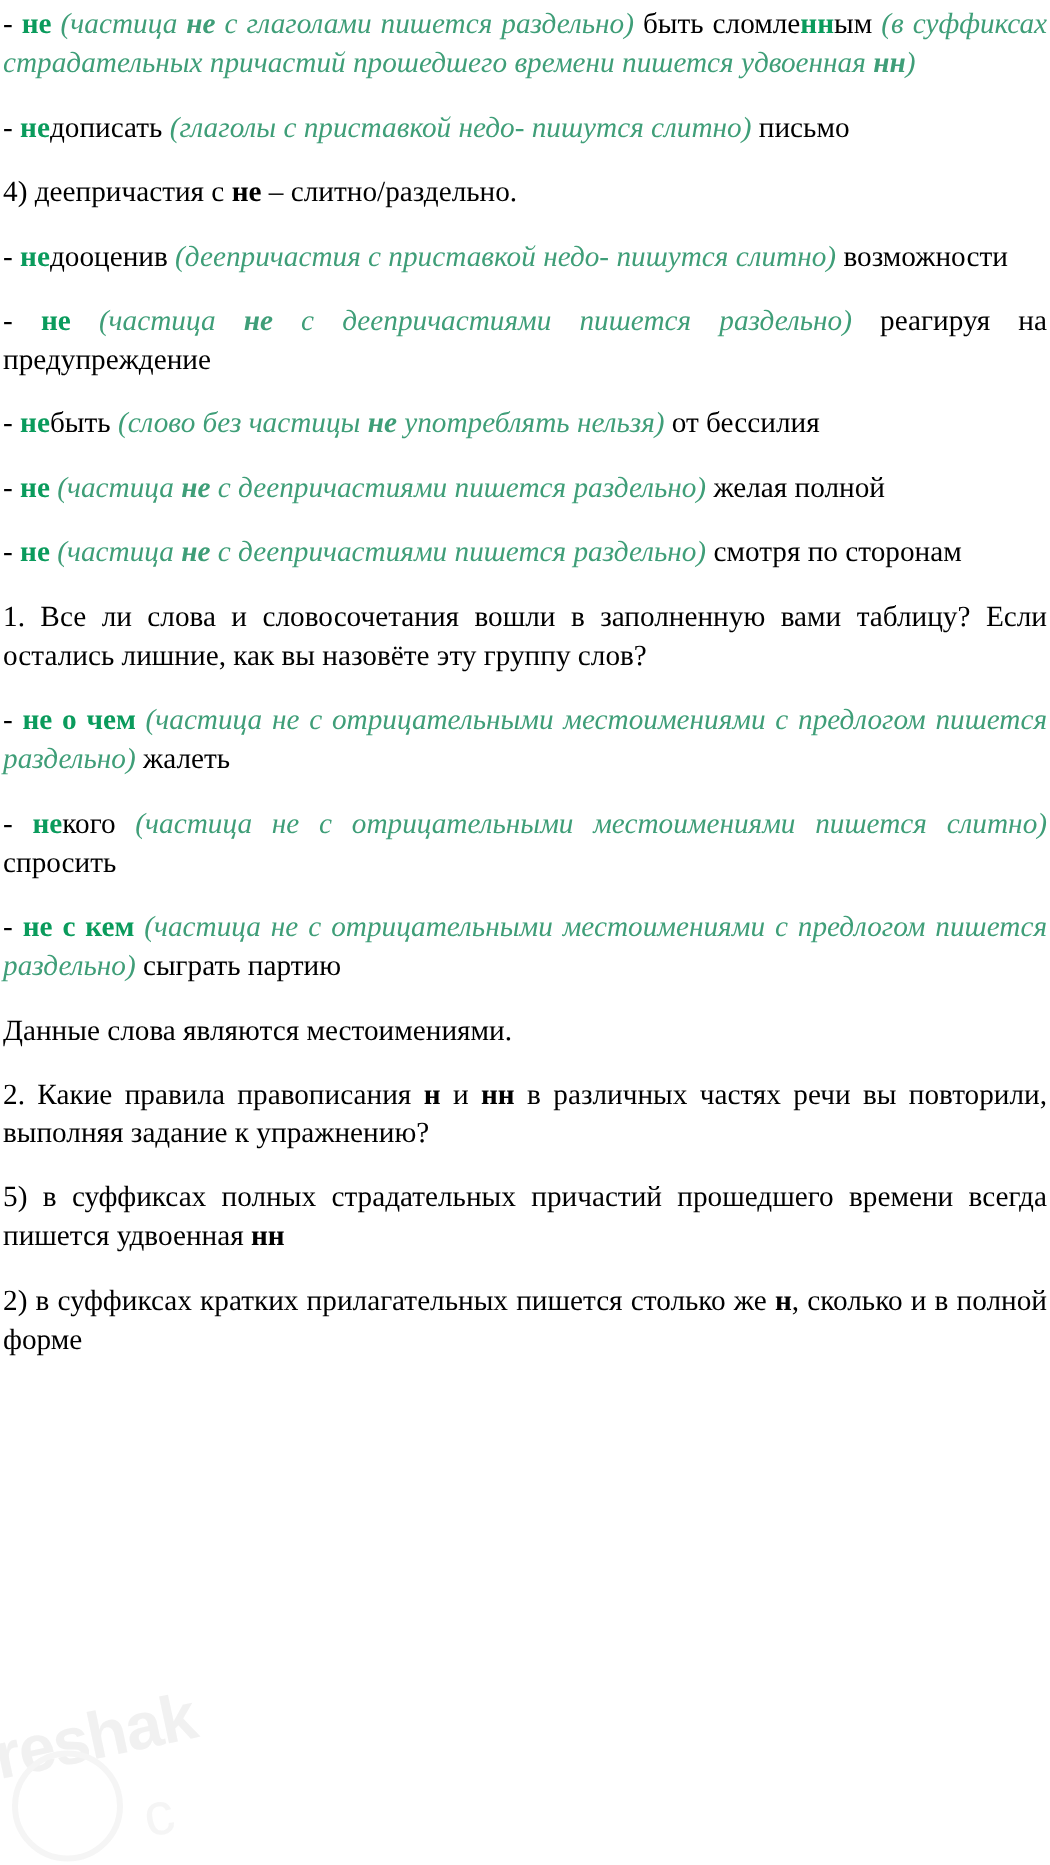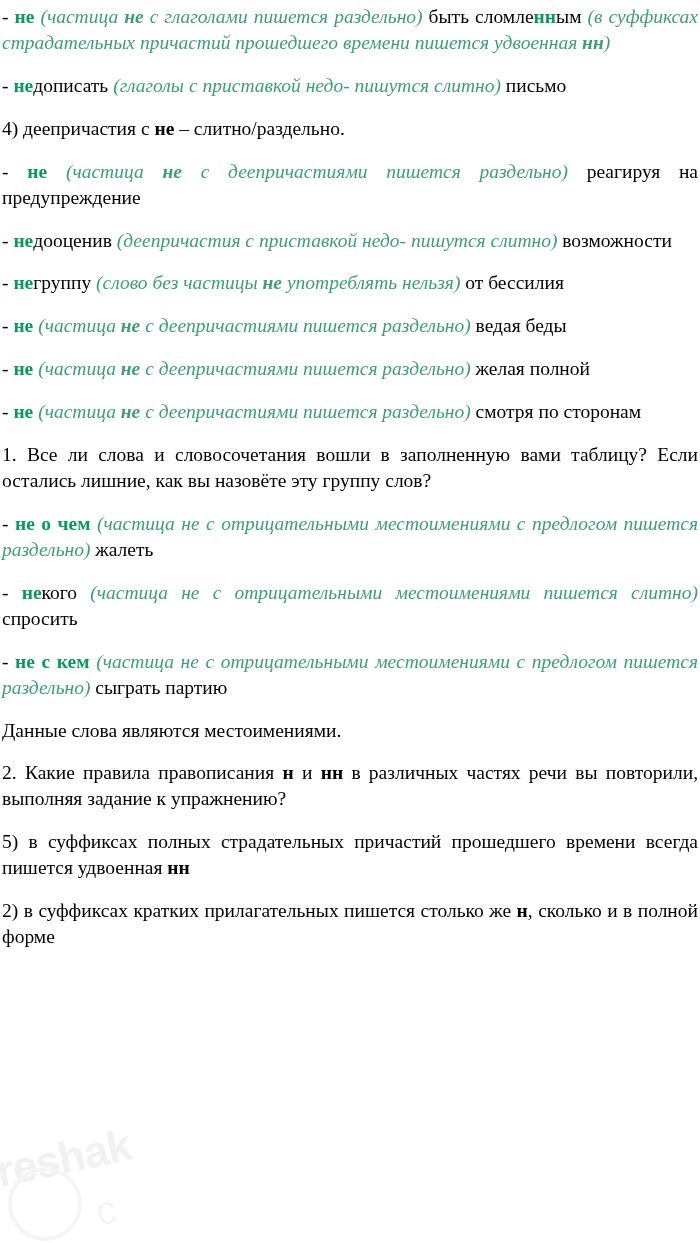--- a/index.html
+++ b/index.html
@@ -85,24 +85,23 @@
   }
 </style>
 </head>
 <body>
 
 <div class="page">
   <div class="content" id="doc-body">
       <p class="line"><span class="plain">- </span><span class="green">не</span><span class="plain"> </span><span class="green-it">(частица </span><span class="green-it b">не</span><span class="green-it"> с глаголами пишется раздельно)</span><span class="plain"> быть сломле</span><span class="green">нн</span><span class="plain">ым </span><span class="green-it">(в суффиксах страдательных причастий прошедшего времени пишется удвоенная </span><span class="green-it b">нн</span><span class="green-it">)</span></p>
       <p class="line"><span class="plain">- </span><span class="green">не</span><span class="plain">дописать </span><span class="green-it">(глаголы с приставкой недо- пишутся слитно)</span><span class="plain"> письмо</span></p>
       <p class="line"><span class="it">4) деепричастия с </span><span class="it b">не</span><span class="it"> – слитно/раздельно.</span></p>
+      <p class="line"><span class="plain">-  </span><span class="green">не</span><span class="plain">дооценив </span><span class="green-it">(деепричастия с приставкой недо- пишутся слитно)</span><span class="plain"> возможности</span></p>
       <p class="line"><span class="plain">-  </span><span class="green">не</span><span class="plain">  </span><span class="green-it">(частица </span><span class="green-it b">не</span><span class="green-it"> с деепричастиями пишется раздельно)</span><span class="plain"> реагируя на предупреждение</span></p>
-      <p class="line"><span class="plain">-  </span><span class="green">не</span><span class="plain">дооценив </span><span class="green-it">(деепричастия с приставкой недо- пишутся слитно)</span><span class="plain"> возможности</span></p>
-      <p class="line"><span class="plain">- </span><span class="green">не</span><span class="plain">группу </span><span class="green-it">(слово без частицы </span><span class="green-it b">не</span><span class="green-it"> употреблять нельзя)</span><span class="plain"> от бессилия</span></p>
-      <p class="line"><span class="plain">- </span><span class="green">не</span><span class="plain"> </span><span class="green-it">(частица </span><span class="green-it b">не</span><span class="green-it"> с деепричастиями пишется раздельно)</span><span class="plain"> ведая беды</span></p>
+      <p class="line"><span class="plain">- </span><span class="green">не</span><span class="plain">быть </span><span class="green-it">(слово без частицы </span><span class="green-it b">не</span><span class="green-it"> употреблять нельзя)</span><span class="plain"> от бессилия</span></p>
       <p class="line"><span class="plain">- </span><span class="green">не</span><span class="plain"> </span><span class="green-it">(частица </span><span class="green-it b">не</span><span class="green-it"> с деепричастиями пишется раздельно)</span><span class="plain"> желая полной</span></p>
       <p class="line"><span class="plain">-  </span><span class="green">не</span><span class="plain">  </span><span class="green-it">(частица </span><span class="green-it b">не</span><span class="green-it"> с деепричастиями пишется раздельно)</span><span class="plain"> смотря по сторонам</span></p>
       <p class="line"><span class="it">1. Все ли слова и словосочетания вошли в заполненную вами таблицу? Если остались лишние, как вы назовёте эту группу слов?</span></p>
       <p class="line"><span class="plain">- </span><span class="green">не о чем</span><span class="plain"> </span><span class="green-it">(частица не с отрицательными местоимениями с предлогом пишется раздельно)</span><span class="plain"> жалеть</span></p>
       <p class="line"><span class="plain">- </span><span class="green">не</span><span class="plain">кого </span><span class="green-it">(частица не с отрицательными местоимениями пишется слитно)</span><span class="plain"> спросить</span></p>
       <p class="line"><span class="plain">- </span><span class="green">не с кем</span><span class="plain"> </span><span class="green-it">(частица не с отрицательными местоимениями с предлогом пишется раздельно)</span><span class="plain"> сыграть партию</span></p>
       <p class="line"><span class="plain">Данные слова являются местоимениями.</span></p>
       <p class="line"><span class="it">2. Какие правила правописания </span><span class="it b">н</span><span class="it"> и </span><span class="it b">нн</span><span class="it"> в различных частях речи вы повторили, выполняя задание к упражнению?</span></p>
       <p class="line"><span class="plain">5) в суффиксах полных страдательных причастий прошедшего времени всегда пишется удвоенная </span><span class="b">нн</span></p>
       <p class="line"><span class="plain">2) в суффиксах кратких прилагательных пишется столько же </span><span class="b">н</span><span class="plain">, сколько и в полной форме</span></p>

